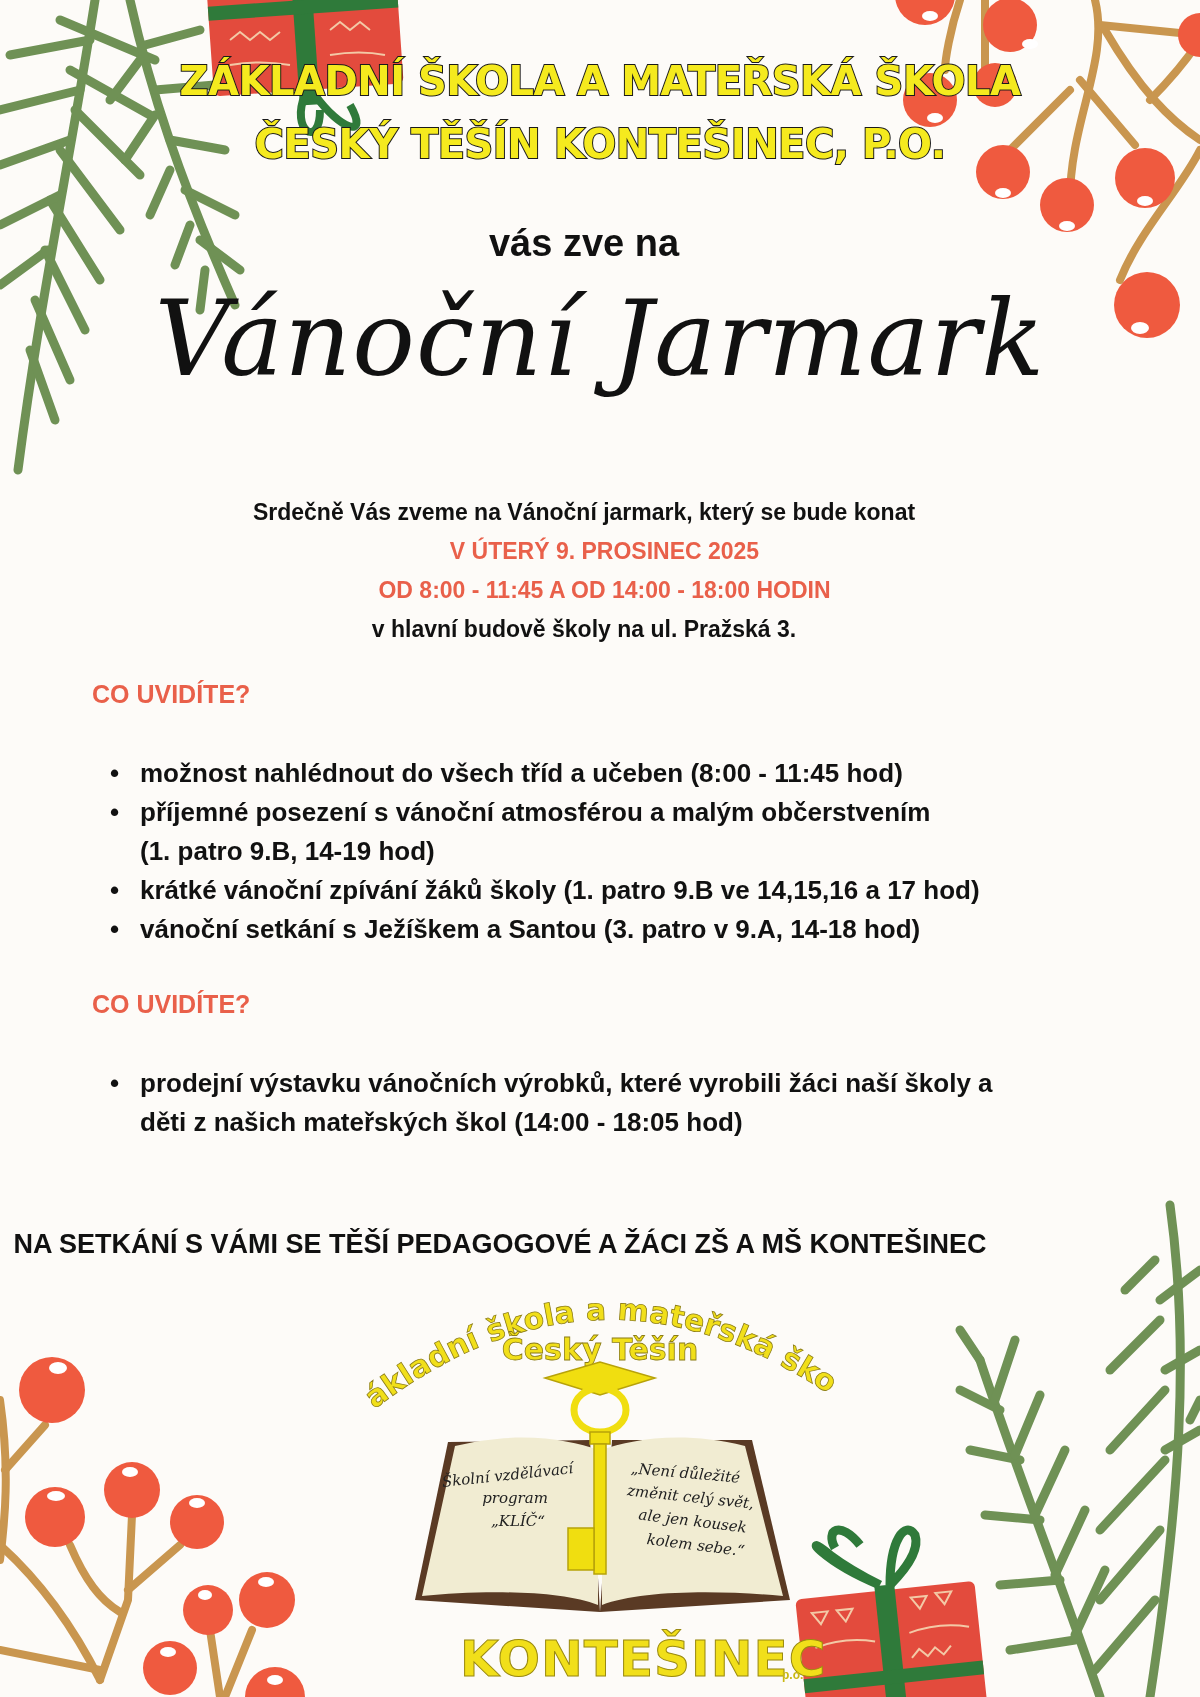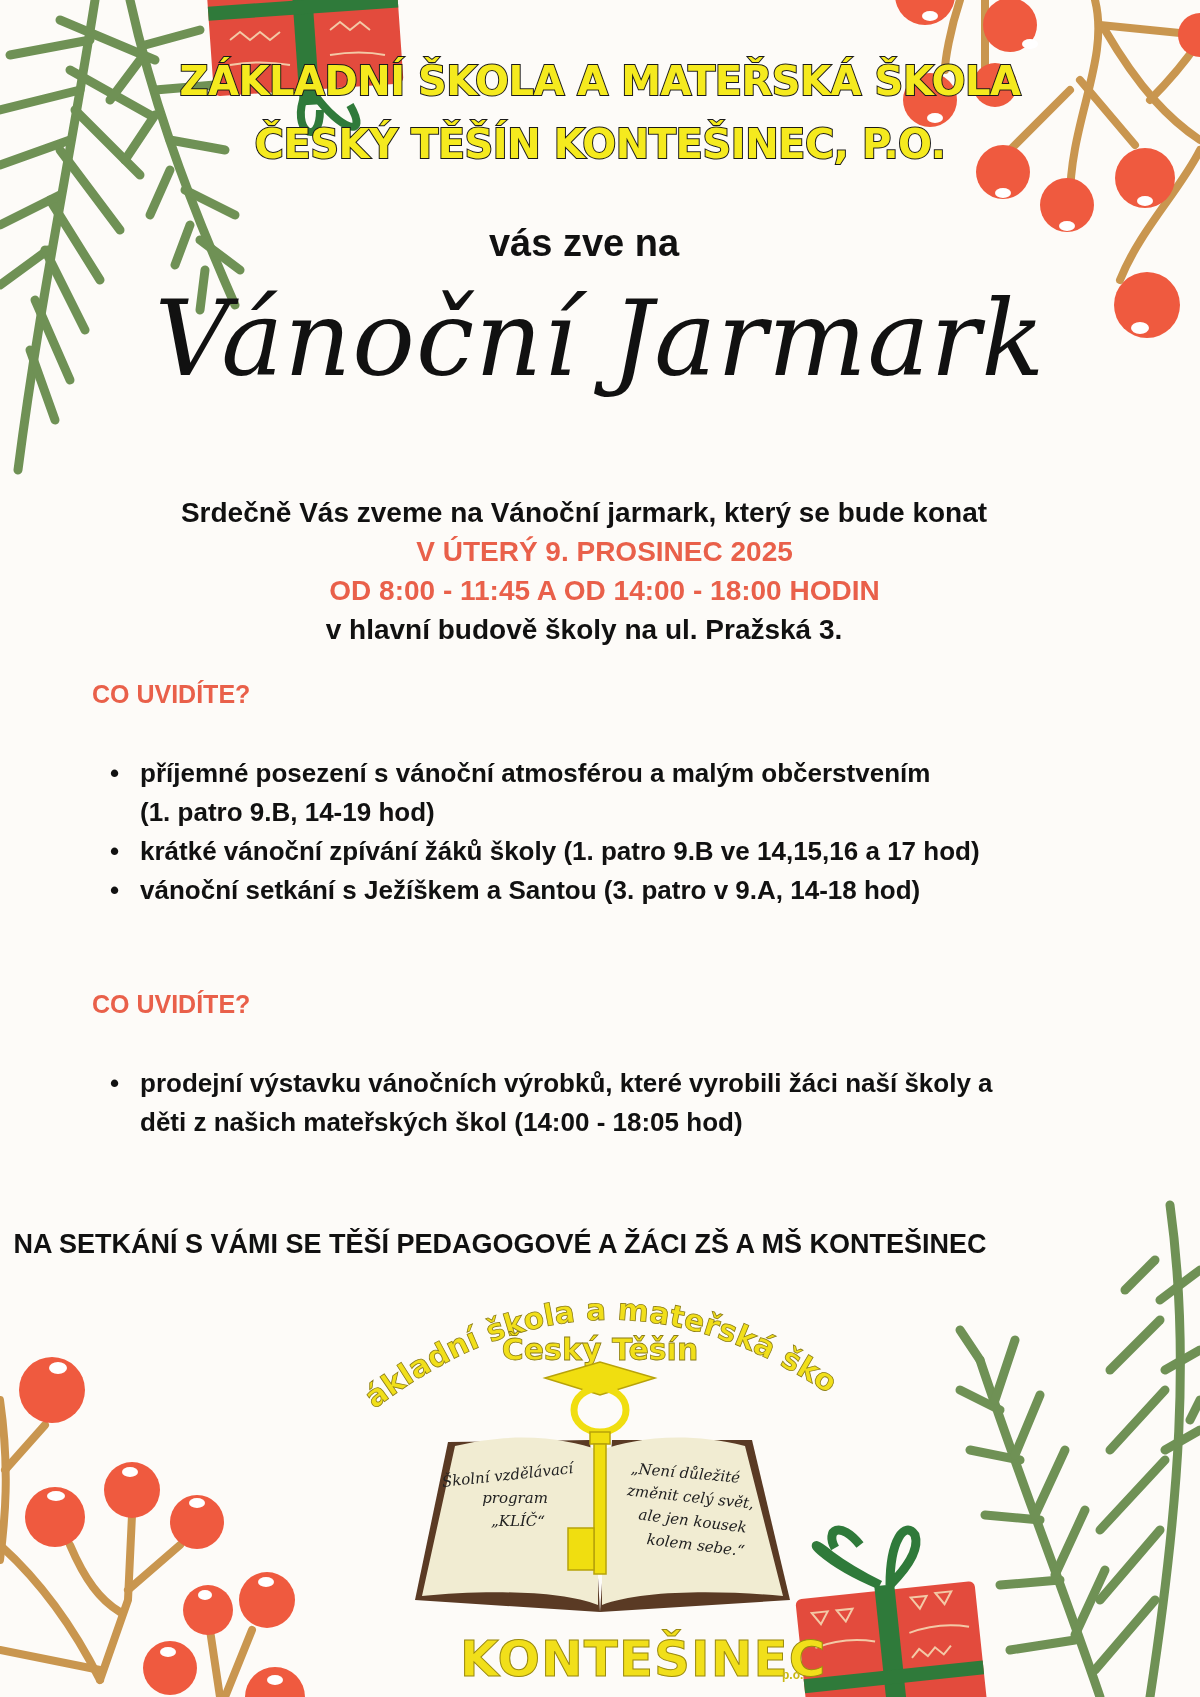--- a/index.html
+++ b/index.html
@@ -24,21 +24,21 @@
     }
     .invite {
       position: absolute; left: 0; width: 1168px; top: 222px; text-align: center;
       font-size: 38px; font-weight: bold; color: #111;
     }
     .script-title {
       position: absolute; left: 0; width: 1200px; top: 278px; text-align: center;
       font-family: "DejaVu Serif", serif; font-style: italic;
       font-size: 104px; font-weight: normal; color: #111; letter-spacing: 1px;
     }
-    .intro { position: absolute; left: 0; width: 1168px; top: 493px; text-align: center; font-size: 28px; font-weight: bold; line-height: 39px; }
+    .intro { position: absolute; left: 0; width: 1168px; top: 493px; text-align: center; font-size: 23px; font-weight: bold; line-height: 39px; }
     .intro .red { color: #e9604a; margin-left: 41px; }
     .sec-head { position: absolute; left: 92px; font-size: 25px; font-weight: bold; color: #e9604a; }
     ul.list { position: absolute; left: 92px; margin: 0; padding: 0 0 0 48px; font-size: 26px; font-weight: bold; line-height: 39px; list-style: none; }
     ul.list li { position: relative; }
     ul.list li::before { content: "•"; position: absolute; left: -30px; top: 0; }
     .closing { position: absolute; left: 0; width: 1000px; top: 1229px; text-align: center; font-size: 27px; font-weight: bold; }
 
     
     .logo-arc { font-family: "DejaVu Sans", sans-serif; font-weight: bold; font-size: 30px; fill: #f1df1a; stroke: #8c7d18; stroke-width: 0.8px; }
     .book-text { font-family: "DejaVu Serif", serif; font-style: italic; font-size: 15px; fill: #222; }
@@ -207,20 +207,21 @@
 
 <div class="intro">
   <div>Srdečně Vás zveme na Vánoční jarmark, který se bude konat</div>
   <div class="red">V ÚTERÝ 9. PROSINEC 2025</div>
   <div class="red">OD 8:00 - 11:45 A OD 14:00 - 18:00 HODIN</div>
   <div>v hlavní budově školy na ul. Pražská 3.</div>
 </div>
 
 <div class="sec-head" style="top:680px;">CO UVIDÍTE?</div>
 <ul class="list" style="top:754px;">
+  <li>možnost nahlédnout do všech tříd a učeben (8:00 - 11:45 hod)</li>
   <li>příjemné posezení s vánoční atmosférou a malým občerstvením</li>
   <li class="cont" style="list-style: none; --nob: 1;"><span>(1. patro 9.B, 14-19 hod)</span></li>
   <li>krátké vánoční zpívání žáků školy (1. patro 9.B ve 14,15,16 a 17 hod)</li>
   <li>vánoční setkání s Ježíškem a Santou (3. patro v 9.A, 14-18 hod)</li>
 </ul>
 
 <div class="sec-head" style="top:990px;">CO UVIDÍTE?</div>
 <ul class="list" style="top:1064px;">
   <li>prodejní výstavku vánočních výrobků, které vyrobili žáci naší školy a</li>
   <li class="cont" style="--nob: 1;"><span>děti z našich mateřských škol (14:00 - 18:05 hod)</span></li>

